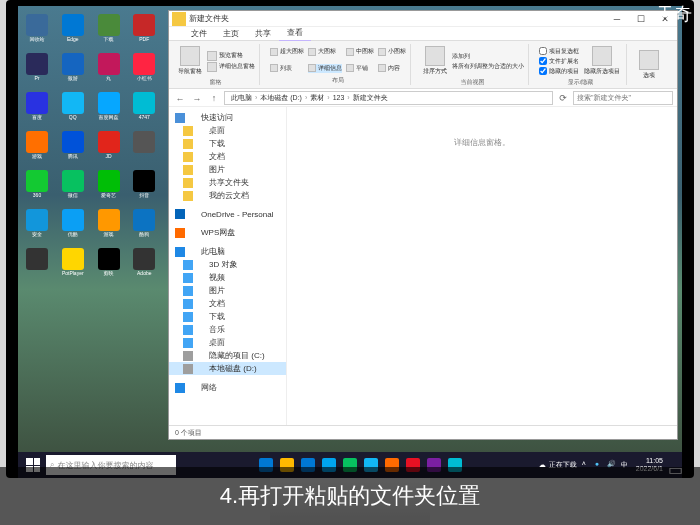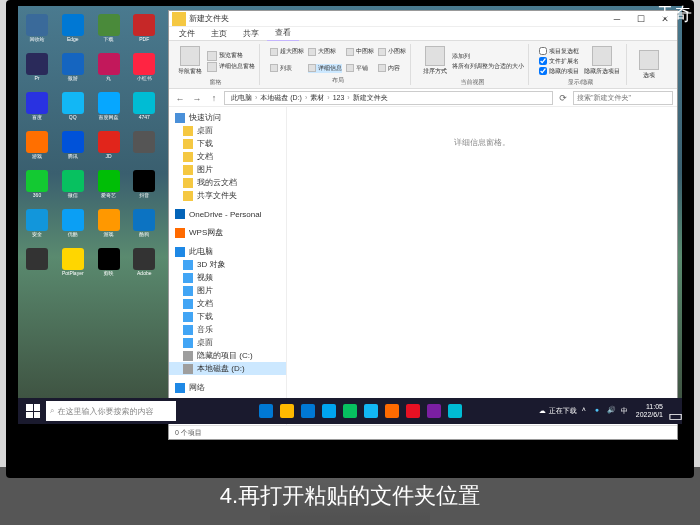--- a/index.html
+++ b/index.html
@@ -1,52 +1,52 @@
 <!DOCTYPE html>
 <html><head>
 <meta charset="utf-8">
 <style>
 *{margin:0;padding:0;box-sizing:border-box;font-family:"Microsoft YaHei",sans-serif}
 body{width:700px;height:525px;background:#d8d8d8;position:relative;overflow:hidden}
 .monitor{position:absolute;top:0;left:0;right:0;bottom:0}
 .bezel{position:absolute;top:0;left:6px;right:6px;height:478px;background:#000;border-radius:4px}
-.screen{position:absolute;top:6px;left:12px;right:12px;height:418px;background:linear-gradient(180deg,#4a7a8f 0%,#3a5f6f 40%,#5a8a6f 60%,#3a4a3a 100%)}
+.screen{position:absolute;top:6px;left:12px;right:12px;height:472px;background:linear-gradient(180deg,#4a7a8f 0%,#3a5f6f 40%,#5a8a6f 60%,#3a4a3a 100%)}
 .logo{position:absolute;top:2px;right:2px;color:#fff;font-size:18px;font-weight:normal;z-index:100}
 .desktop-icons{position:absolute;top:8px;left:4px;width:140px;display:grid;grid-template-columns:repeat(4,1fr);gap:3px}
 .dicon{width:30px;height:36px;display:flex;flex-direction:column;align-items:center;cursor:pointer}
 .dicon-img{width:22px;height:22px;border-radius:3px;display:flex;align-items:center;justify-content:center;font-size:10px;color:#fff}
 .dicon-lbl{font-size:5px;color:#fff;text-align:center;white-space:nowrap;overflow:hidden;width:100%}
 .explorer{position:absolute;top:4px;left:150px;right:4px;height:430px;background:#fff;border:1px solid #999;display:flex;flex-direction:column;font-size:8px}
 .titlebar{height:16px;background:#fff;display:flex;align-items:center;border-bottom:1px solid #eee}
 .titlebar .ticon{width:14px;height:14px;background:#f5c842;margin:0 3px}
 .titlebar .ttext{flex:1;font-size:8px;color:#333}
 .winbtns{display:flex}
 .winbtn{width:24px;height:16px;display:flex;align-items:center;justify-content:center;font-size:9px;color:#333;cursor:pointer}
-.tabs{height:14px;display:flex;align-items:center;border-bottom:1px solid #ddd;padding-left:2px}
+.tabs{height:14px;display:flex;align-items:center;border-bottom:1px solid #ddd;padding-left:14px}
 .tab{padding:2px 8px;font-size:8px;color:#333;cursor:pointer}
 .tab.active{border-bottom:2px solid #c4b5fd}
 .ribbon{height:48px;background:#f5f5f5;border-bottom:1px solid #ddd;display:flex;padding:3px;gap:6px}
 .rgroup{display:flex;flex-direction:column;align-items:center;border-right:1px solid #ddd;padding:0 4px}
 .rgroup-items{display:flex;gap:3px;flex:1;align-items:center}
 .ritem{display:flex;flex-direction:column;align-items:center;padding:2px;cursor:pointer}
 .ritem-ico{width:16px;height:16px;background:#e0e0e0;border:1px solid #bbb}
 .ritem-ico.big{width:20px;height:20px}
 .ritem-lbl{font-size:6px;color:#333;margin-top:1px}
 .rgroup-lbl{font-size:6px;color:#666}
 .rcheck{display:flex;align-items:center;gap:2px;font-size:6px;color:#333}
 .rcheck input{width:8px;height:8px}
 .addrbar{height:18px;display:flex;align-items:center;padding:2px 4px;gap:3px;border-bottom:1px solid #eee}
 .navbtn{width:14px;height:14px;border-radius:2px;display:flex;align-items:center;justify-content:center;color:#666;cursor:pointer;font-size:9px}
 .breadcrumb{flex:1;height:14px;border:1px solid #ccc;display:flex;align-items:center;padding:0 3px;font-size:7px;color:#333}
 .bc-seg{padding:0 3px;cursor:pointer}
 .bc-sep{color:#999}
 .searchbox{width:100px;height:14px;border:1px solid #ccc;padding:0 3px;font-size:7px;color:#999}
 .body{flex:1;display:flex;overflow:hidden}
 .sidebar{width:118px;border-right:1px solid #eee;padding:4px 0;overflow:auto}
-.sb-item{display:flex;align-items:center;padding:1px 6px;font-size:8px;color:#333;cursor:pointer;gap:4px}
+.sb-item{display:flex;align-items:center;padding:1px 6px;font-size:8px;color:#333;cursor:pointer;gap:16px}
 .sb-item.sel{background:#cce8ff}
 .sb-item.l1{padding-left:14px}
 .sb-ico{width:10px;height:10px;display:inline-block}
 .sb-sep{height:6px}
 .content{flex:1;position:relative}
 .colhdr{height:16px;border-bottom:1px solid #eee;display:flex;align-items:center;padding-left:10px}
 .col{font-size:8px;color:#555;padding:0 20px}
 .empty{position:absolute;top:30px;left:0;right:0;text-align:center;font-size:8px;color:#888}
 .statusbar{height:14px;border-top:1px solid #ddd;display:flex;align-items:center;padding:0 6px;font-size:7px;color:#555}
 .taskbar{position:absolute;bottom:0;left:0;right:0;height:26px;background:#1a1a2e;display:flex;align-items:center;padding:0 2px}
@@ -346,25 +346,25 @@
                 <div class="sb-item l1">
                   <span class="sb-ico" style="background:#f5c842"></span>
                   <span>文档</span>
                 </div>
                 <div class="sb-item l1">
                   <span class="sb-ico" style="background:#f5c842"></span>
                   <span>图片</span>
                 </div>
                 <div class="sb-item l1">
                   <span class="sb-ico" style="background:#f5c842"></span>
+                  <span>共享文件夹</span>
+                </div>
+                <div class="sb-item l1">
+                  <span class="sb-ico" style="background:#f5c842"></span>
                   <span>我的云文档</span>
-                </div>
-                <div class="sb-item l1">
-                  <span class="sb-ico" style="background:#f5c842"></span>
-                  <span>共享文件夹</span>
                 </div>
               </div>
       <div class="sb-sep"></div>
       <div class="sb-item">
                 <span class="sb-ico" style="background:#0364b8"></span>
                 <span>OneDrive - Personal</span>
               </div>
       <div class="sb-sep"></div>
       <div class="sb-item">
                 <span class="sb-ico" style="background:#ff6a00"></span>

